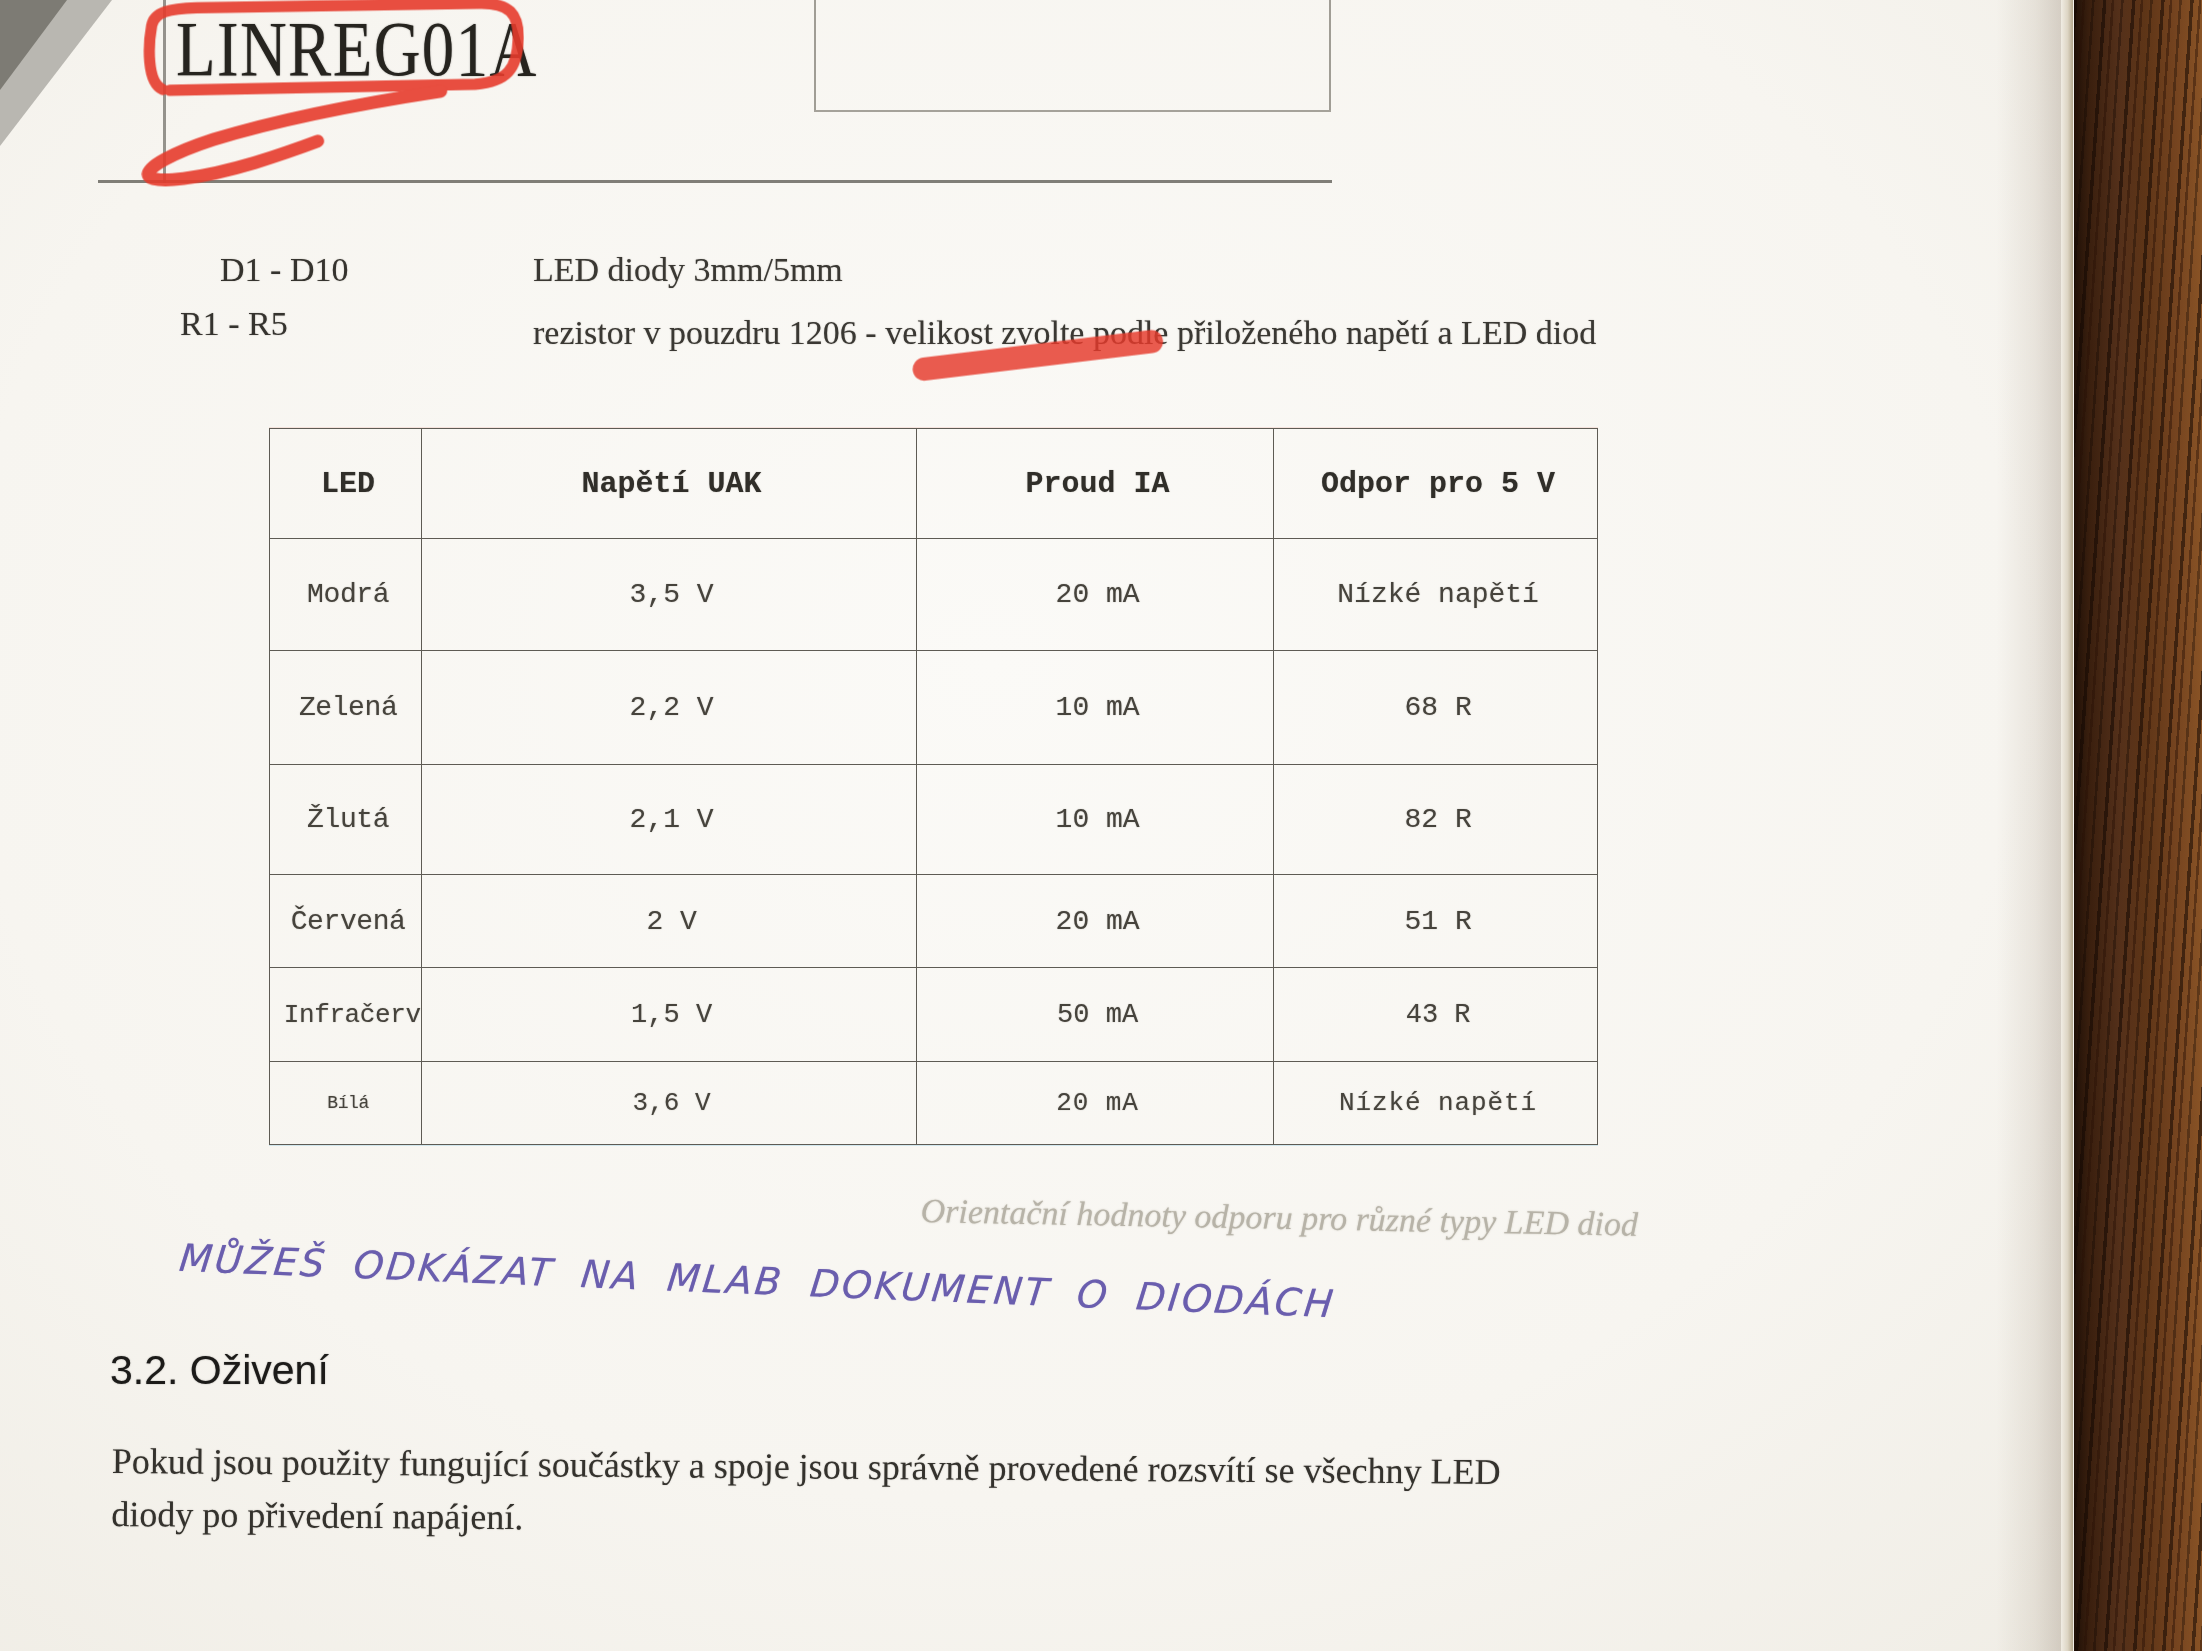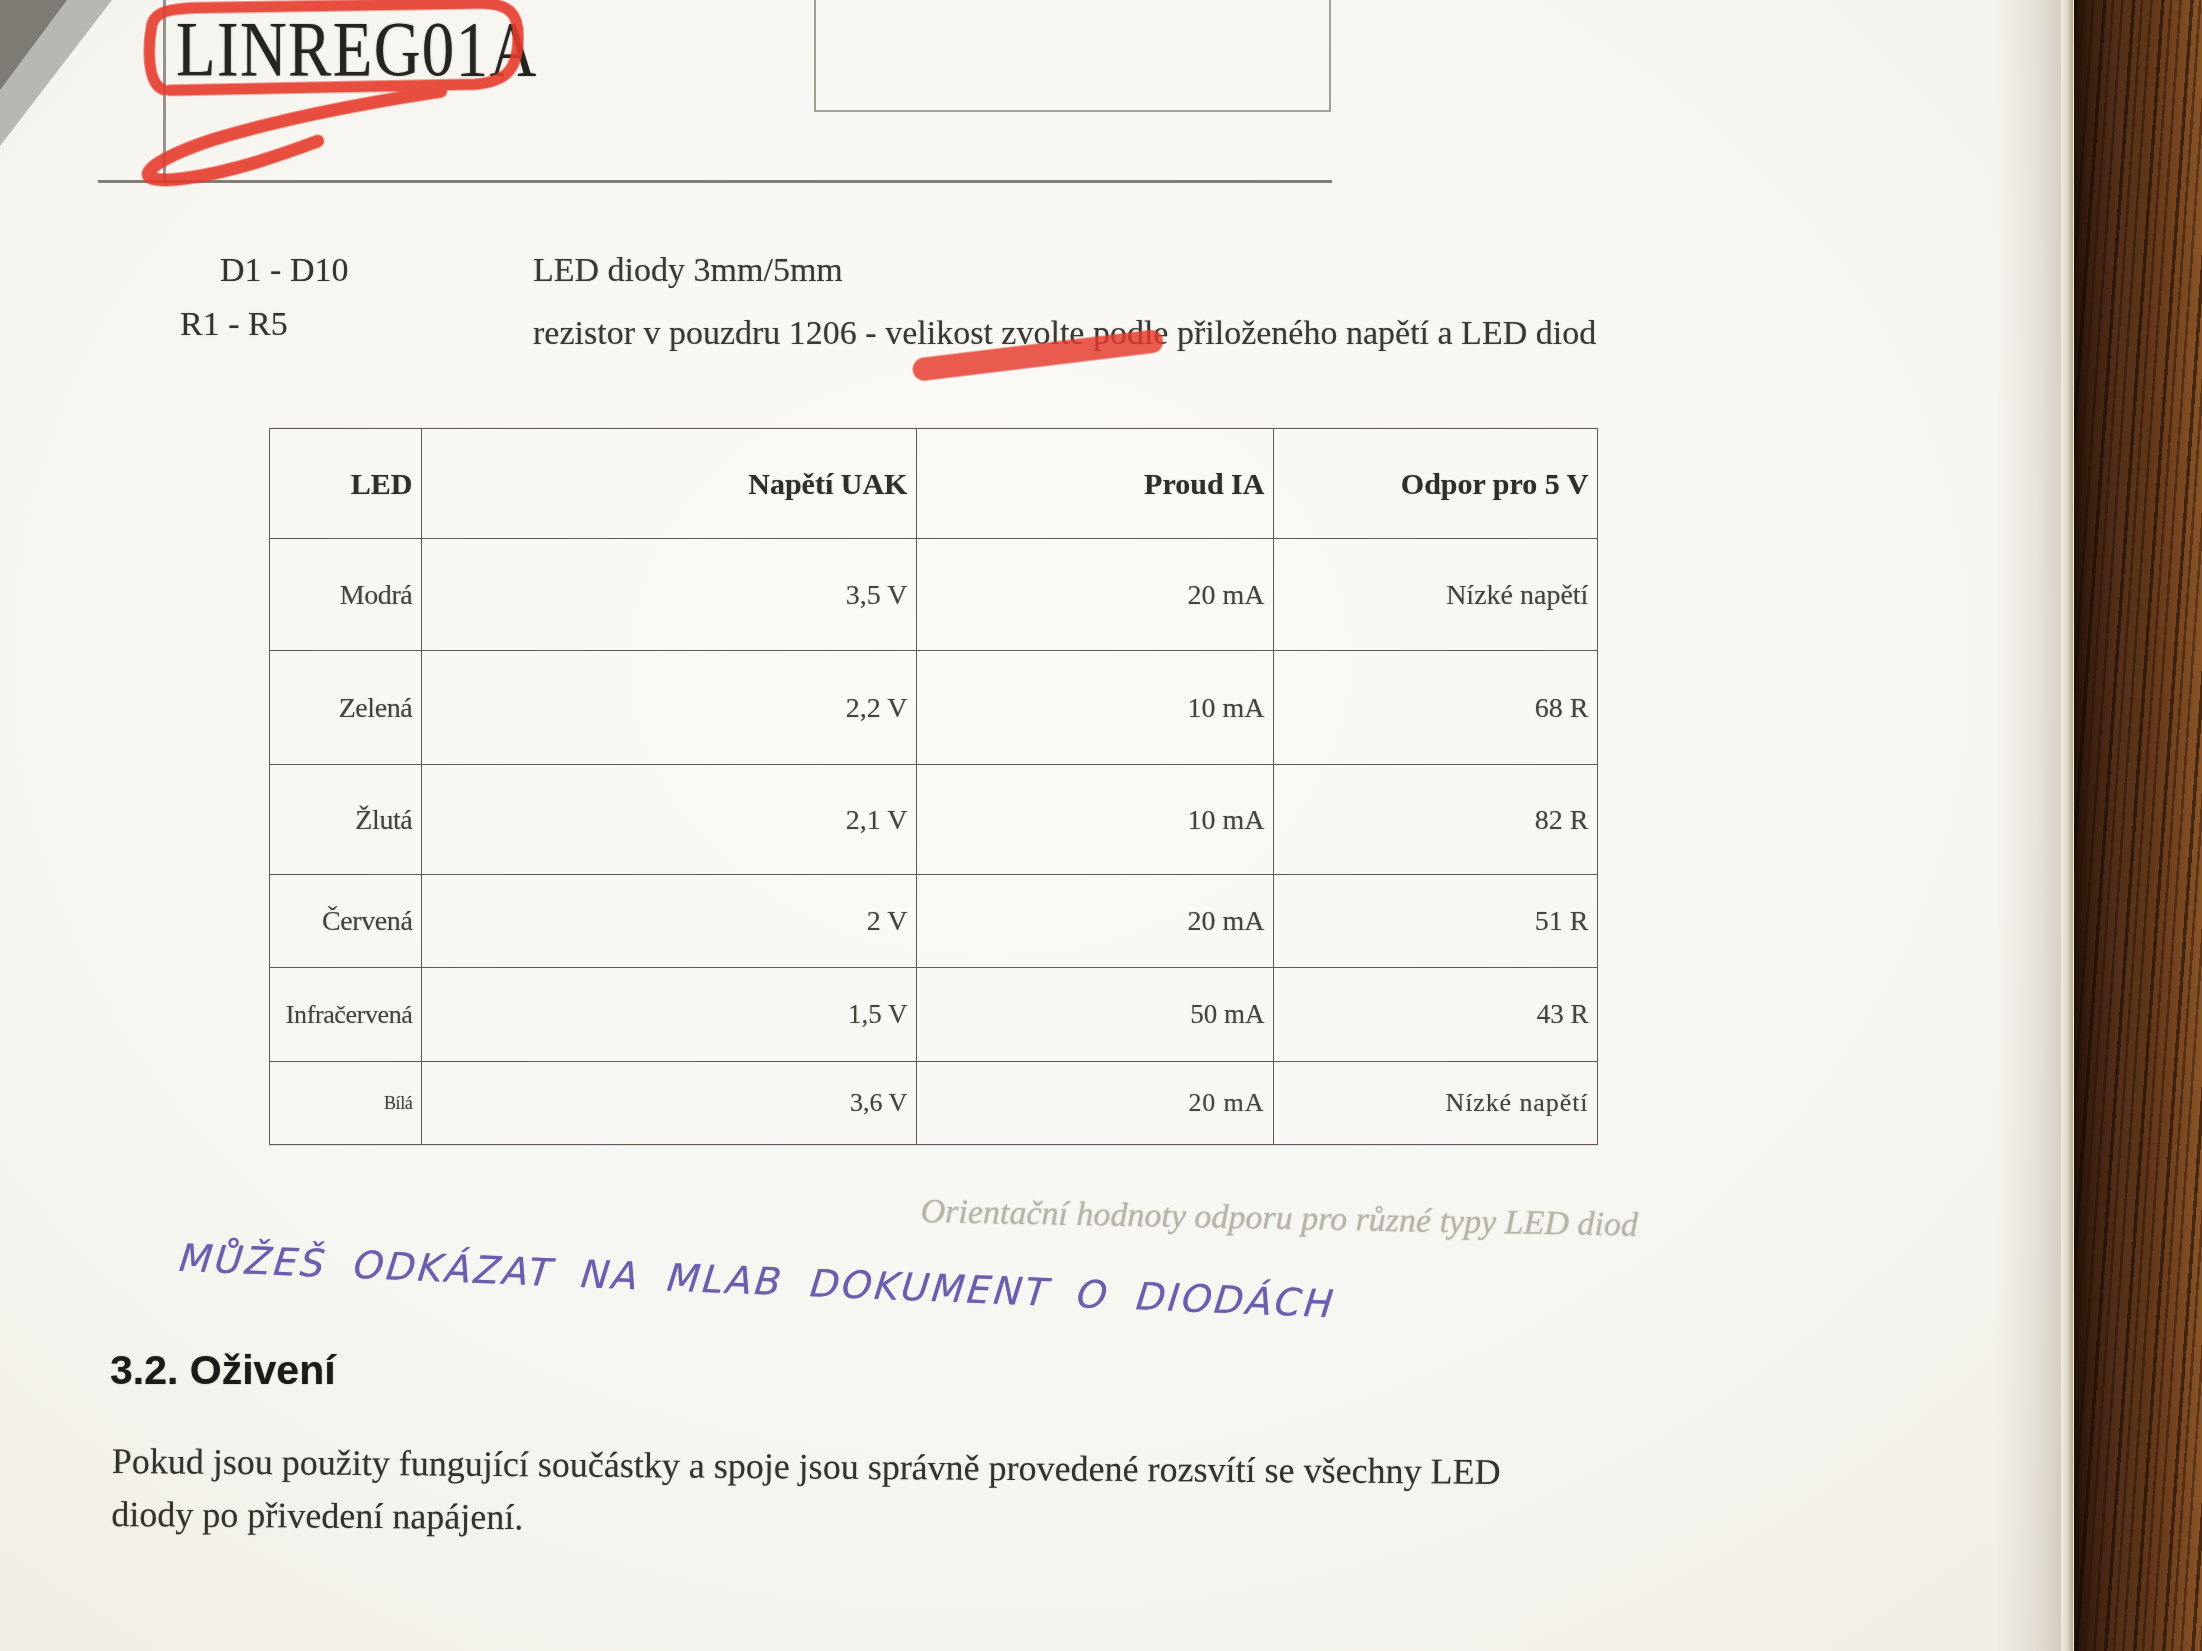--- a/index.html
+++ b/index.html
@@ -63,24 +63,24 @@
 
   
   table.led {
     left:269px; top:428px; position:absolute;
     width:1328px; border-collapse:collapse; table-layout:fixed;
     background:transparent;
   }
   table.led th, table.led td {
     border:1.7px solid #5e5b54;
     padding:0 8.6px 0 13.8px;
-    text-align:right; vertical-align:middle;
+    text-align:center; vertical-align:middle;
     font-size:28px; color:#46433c;
     text-shadow:0 0 1.3px rgba(70,65,58,.4);
-    overflow:hidden; white-space:nowrap;
+    overflow:hidden; white-space:nowrap;font-family:Liberation Mono, monospace;
   }
   table.led th { font-size:30px; font-weight:bold; color:#302e29; }
   table.led { box-shadow: 0 0.9px 0 rgba(0,150,210,.18), 0 -0.9px 0 rgba(215,60,30,.12); }
 
   .table-caption {
     left:921px; top:1192px;
     font-size:34px; font-style:italic; color:#b7b3a8;
     text-shadow:0 0 1.7px rgba(185,180,168,.8);
     transform:rotate(1.1deg); transform-origin:left top; white-space:nowrap;
   }
@@ -91,21 +91,21 @@
     font-family:"DejaVu Sans", sans-serif; font-style:italic;
     font-size:38px; letter-spacing:2.6px; word-spacing:12px;
     color:#6a5eae; text-shadow:0 0 0.9px rgba(106,94,174,.6);
     transform: rotate(2.3deg) skewX(-4deg); transform-origin:left top;
     white-space:nowrap;
   }
 
   
   .section-heading {
     left:110px; top:1347px;
-    font-family:"Liberation Sans", sans-serif; font-weight:bold;
+    font-family:"Liberation Sans", sans-serif; font-weight:normal;
     font-size:41px; color:#1c1b19; text-shadow:0 0 1.3px rgba(30,28,26,.5);
   }
   .body-copy {
     left:112px; top:1435px; width:1411px;
     font-size:36px; line-height:53px; color:#34322d;
     transform: rotate(.45deg); transform-origin:left top;
   }
   .body-copy div { white-space:nowrap; }
 
   

